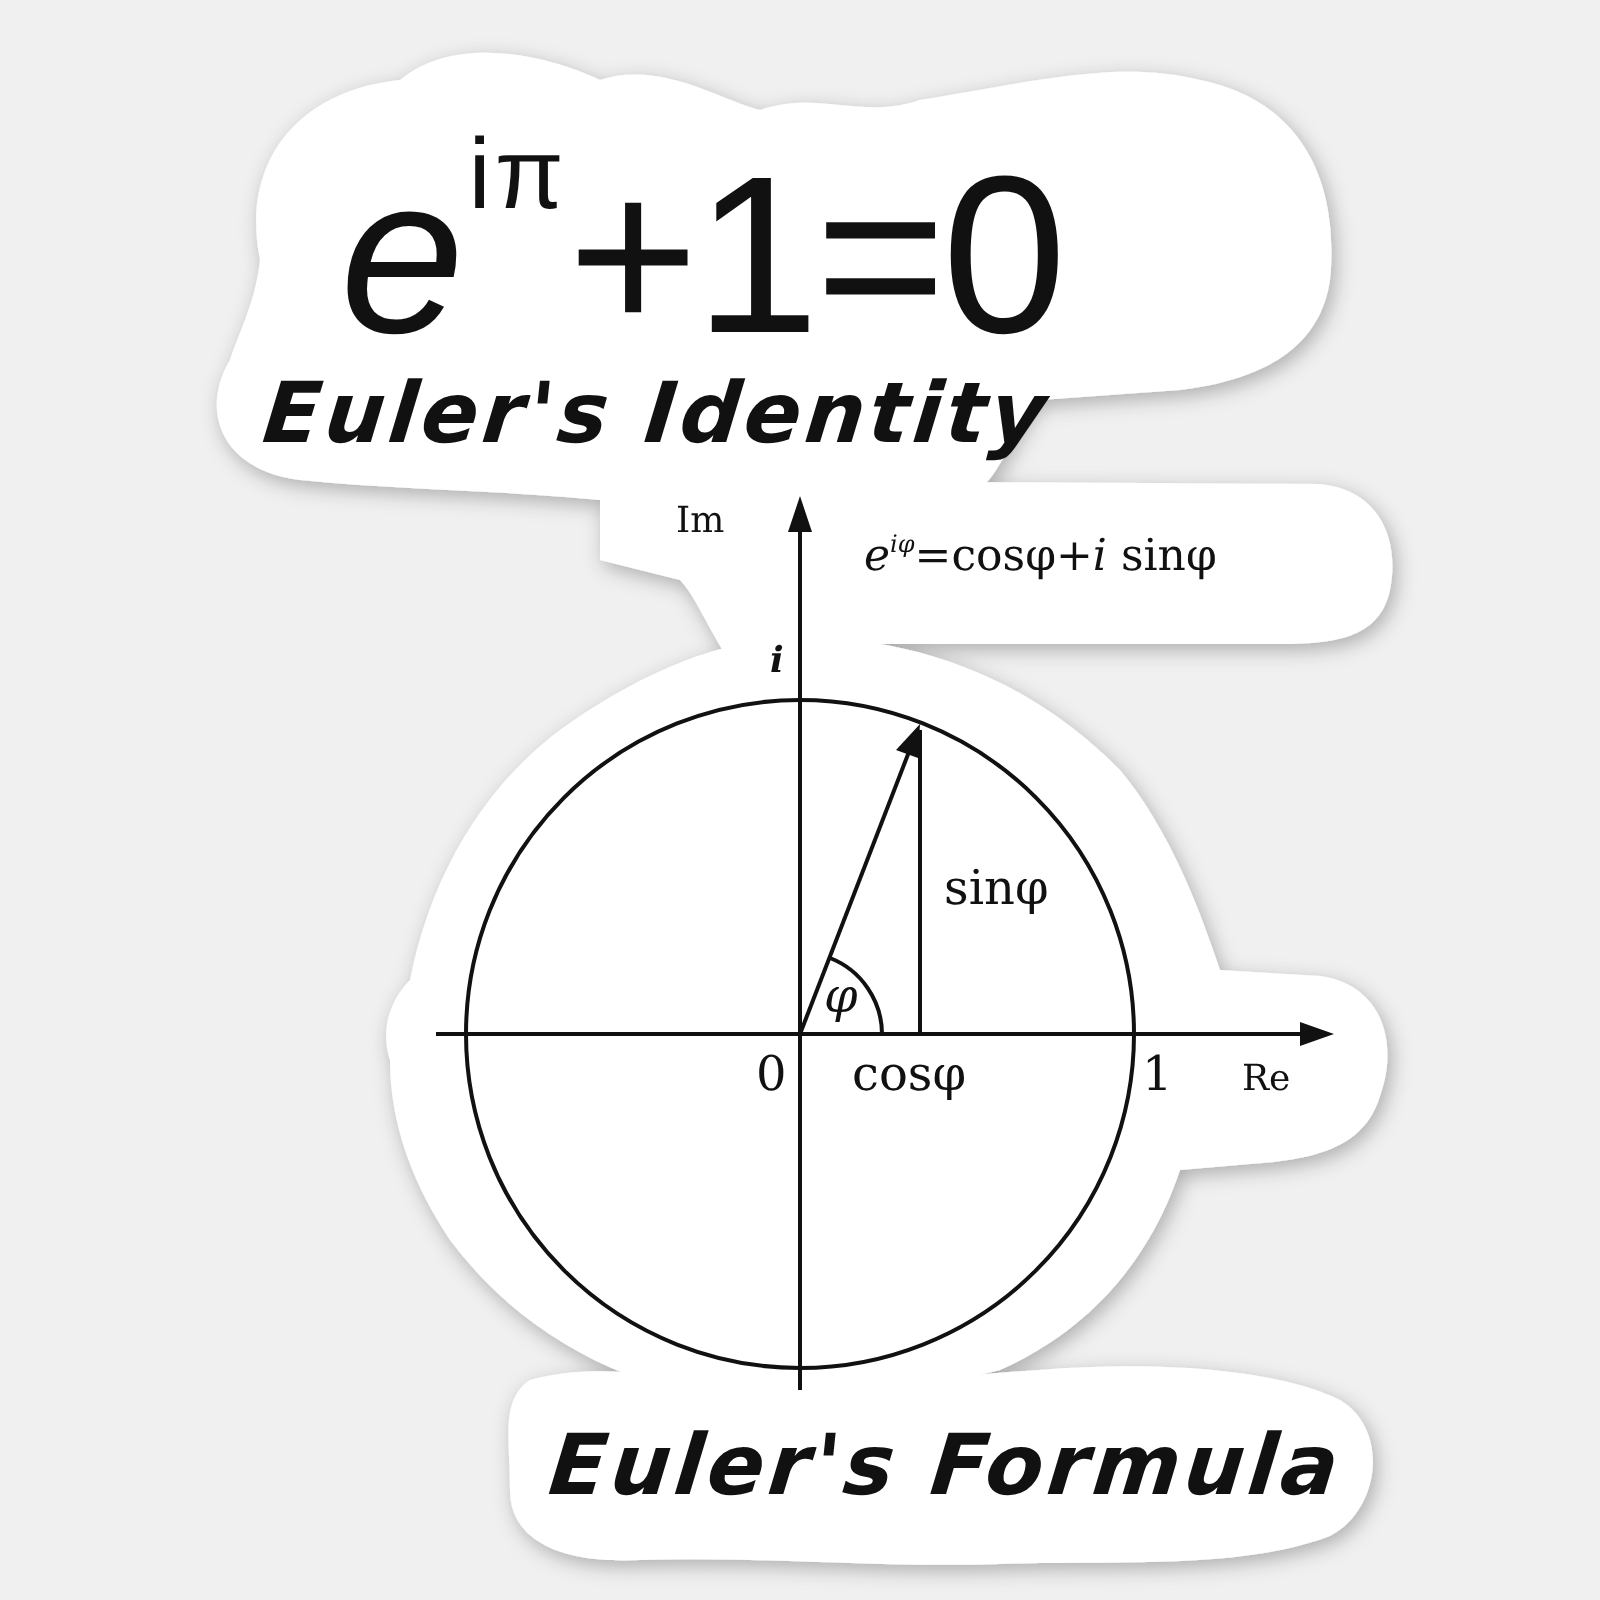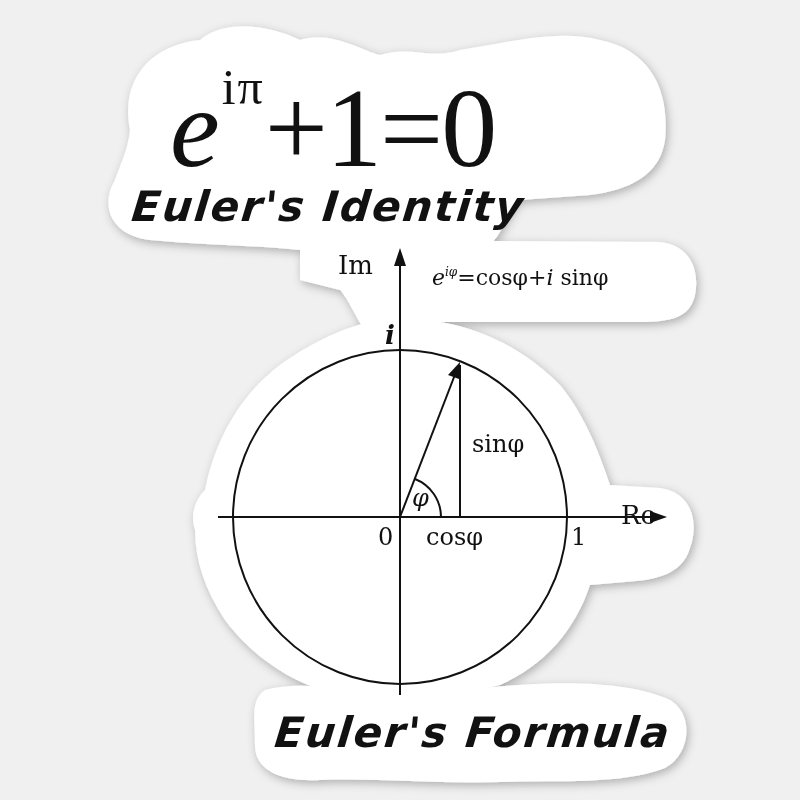--- a/index.html
+++ b/index.html
@@ -8,39 +8,39 @@
       background: #f0f0f0;
       position: relative;
       overflow: hidden;
       font-family: "DejaVu Serif", serif;
     }
     .stage { position: absolute; left: 0; top: 0; width: 800px; height: 800px; }
     svg { position: absolute; left: 0; top: 0; }
     .txt { position: absolute; color: #111; white-space: nowrap; line-height: 1; }
     .identity {
       left: 170px; top: 62px;
-      font-family: Liberation Serif, serif;
+      font-family: Liberation Sans, sans-serif;
       font-size: 112px;
       letter-spacing: -2px;
     }
     .identity .e { font-style: italic; }
     .identity sup { font-size: 50px; vertical-align: 62px; margin-left: 4px; letter-spacing: 2px; }
     .script {
       font-family: "DejaVu Sans", sans-serif;
       font-weight: bold;
       font-style: italic;
       transform: skewX(-6deg);
       letter-spacing: 2px;
     }
     .title1 { left: 132px; top: 186px; font-size: 42px; }
     .title2 { left: 275px; top: 712px; font-size: 42px; }
     .formula { left: 432px; top: 266px; font-size: 22px; }
     .formula i { font-style: italic; }
     .formula sup { font-size: 12px; vertical-align: 9px; font-style: italic; }
-    .lbl { font-size: 26px; }
+    .lbl { font-size: 18px; }
     .lbl-sm { font-size: 24px; }
     .ital { font-style: italic; }
   </style>
 </head>
 <body>
 
 <div class="stage">
 
   <svg width="800" height="800" viewBox="0 0 800 800">
     <defs>
@@ -84,16 +84,16 @@
     <i>e</i><sup>iφ</sup><span>=cosφ+</span><i>i</i><span> sinφ</span>
   </div>
 
   <div class="txt lbl" style="left:338px; top:252px;">Im</div>
   <div class="txt lbl ital" style="left:385px; top:322px; font-weight:bold;">i</div>
   <div class="txt lbl-sm" style="left:472px; top:432px;">sinφ</div>
   <div class="txt lbl-sm ital" style="left:412px; top:486px;">φ</div>
   <div class="txt lbl-sm" style="left:378px; top:525px;">0</div>
   <div class="txt lbl-sm" style="left:406px; top:525px;margin-left:20px;">cosφ</div>
   <div class="txt lbl-sm" style="left:571px; top:525px;">1</div>
-  <div class="txt lbl" style="left:621px; top:502px;">Re</div>
+  <div class="txt lbl" style="left:621px; top:531px;">Re</div>
 
   <div class="txt script title2">Euler's Formula</div>
 </div>
 
 </body></html>

